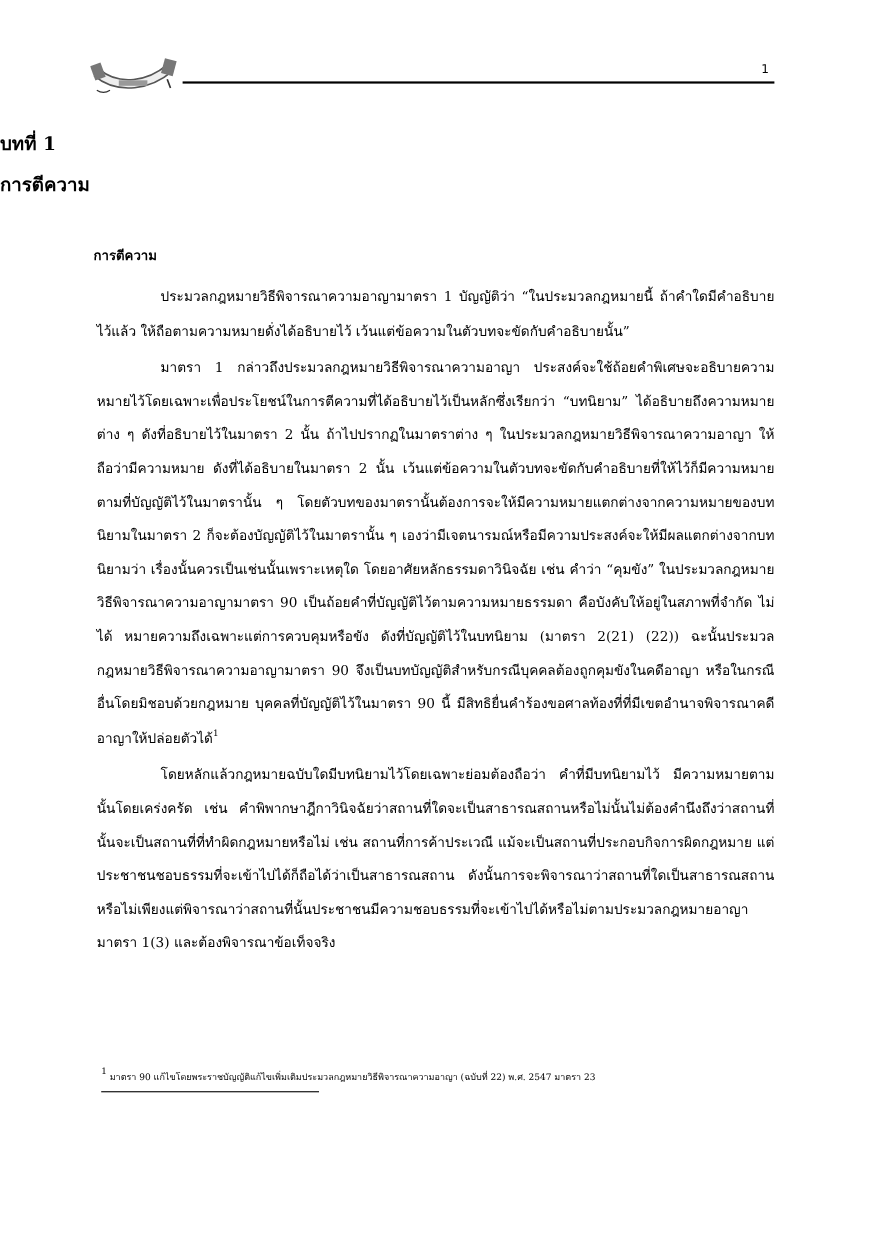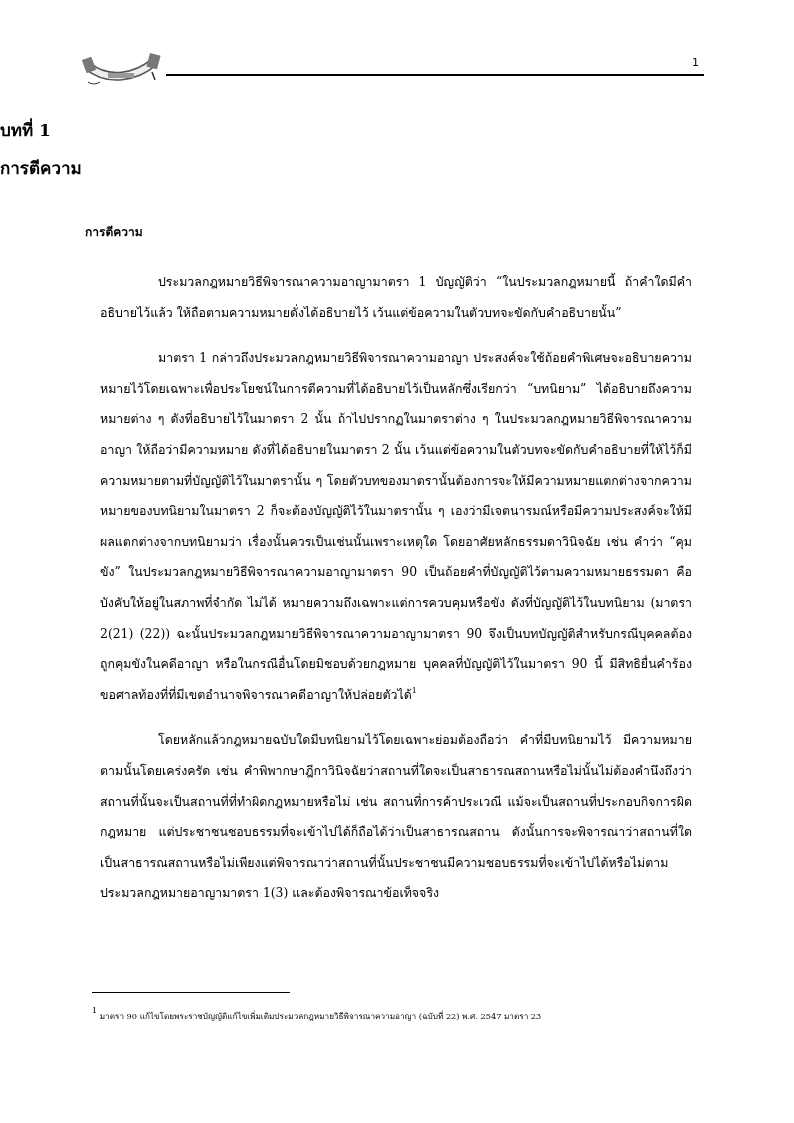--- a/index.html
+++ b/index.html
@@ -64,39 +64,39 @@
     .body-text {
       position: absolute;
       left: 85px;
       width: 622px;
       top: 252px;
       font-size: 12.4px;
       line-height: 30.6px;
       text-align: justify;
     }
     .body-text p {
-      margin: 15px;
+      margin: 3px;
       text-indent: 58px;
     }
     sup {
       font-size: 8px;
       vertical-align: 6px;
       line-height: 0;
     }
     .footnote-rule {
       position: absolute;
       left: 92px;
       top: 992px;
       width: 198px;
       border-top: 1px solid #000;
     }
     .footnote {
       position: absolute;
       left: 92px;
-      top: 1010px;
+      top: 973px;
       width: 620px;
       font-size: 8.2px;
       white-space: nowrap;
     }
   </style>
 </head>
 <body>
 
 <div class="header">
   <svg class="logo" viewBox="0 0 82 36" width="82" height="36">

